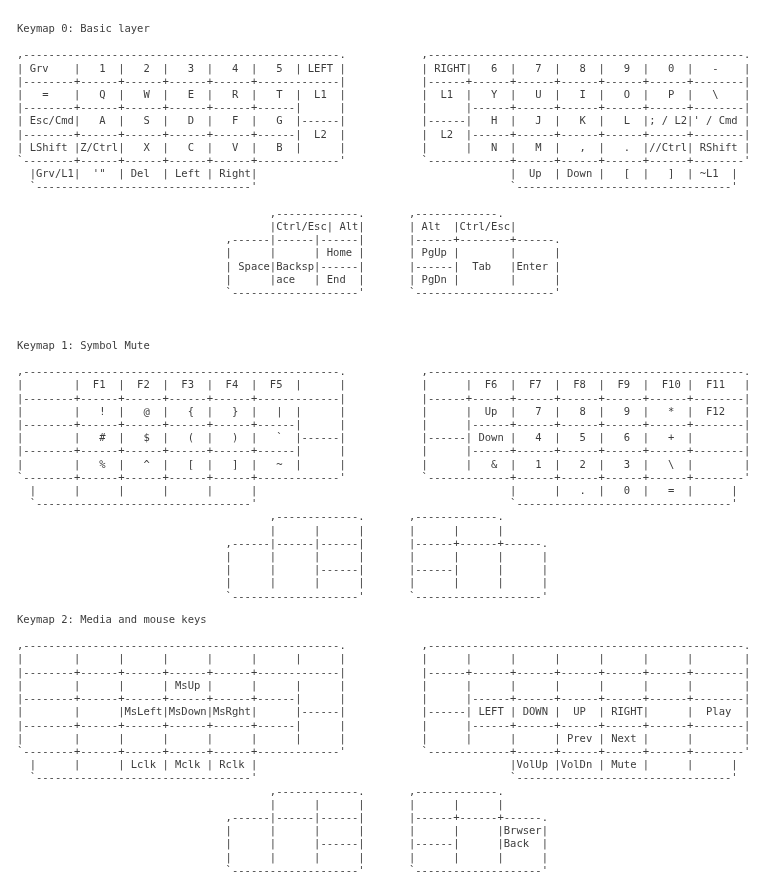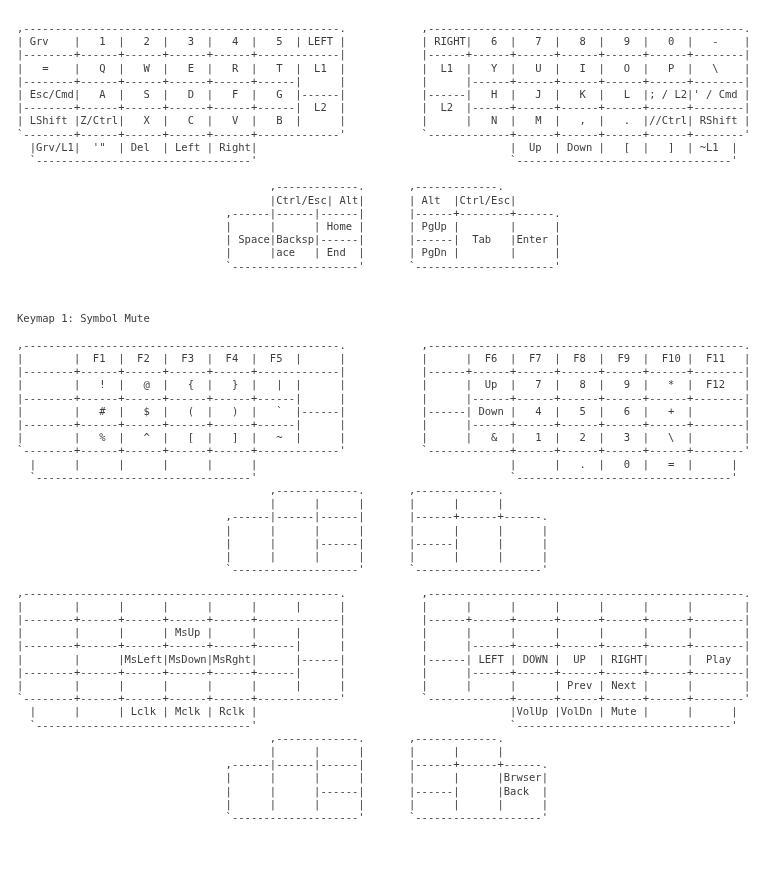--- a/index.html
+++ b/index.html
@@ -34,20 +34,21 @@
   .keymap-section { margin: 0; }
   #section-keymap-1 { margin-top: 39.6px; } 
   #section-keymap-2 { margin-top: 10px; }   
 </style>
 </head>
 <body style="background: rgb(255, 255, 255);">
 
 <div class="doc">
 
   <section class="keymap-section" id="section-keymap-0">
+    <div class="km-title" style="color: rgb(61, 61, 61);">Keymap 0: Basic layer</div>
     <pre class="km-art" style="color: rgb(61, 61, 61);">,--------------------------------------------------.            ,--------------------------------------------------.
 | Grv    |   1  |   2  |   3  |   4  |   5  | LEFT |            | RIGHT|   6  |   7  |   8  |   9  |   0  |   -    |
 |--------+------+------+------+------+-------------|            |------+------+------+------+------+------+--------|
 |   =    |   Q  |   W  |   E  |   R  |   T  |  L1  |            |  L1  |   Y  |   U  |   I  |   O  |   P  |   \    |
 |--------+------+------+------+------+------|      |            |      |------+------+------+------+------+--------|
 | Esc/Cmd|   A  |   S  |   D  |   F  |   G  |------|            |------|   H  |   J  |   K  |   L  |; / L2|' / Cmd |
 |--------+------+------+------+------+------|  L2  |            |  L2  |------+------+------+------+------+--------|
 | LShift |Z/Ctrl|   X  |   C  |   V  |   B  |      |            |      |   N  |   M  |   ,  |   .  |//Ctrl| RShift |
 `--------+------+------+------+------+-------------'            `-------------+------+------+------+------+--------'
   |Grv/L1|  '"  | Del  | Left | Right|                                        |  Up  | Down |   [  |   ]  | ~L1  |
@@ -78,20 +79,21 @@
                                         ,-------------.       ,-------------.
                                         |      |      |       |      |      |
                                  ,------|------|------|       |------+------+------.
                                  |      |      |      |       |      |      |      |
                                  |      |      |------|       |------|      |      |
                                  |      |      |      |       |      |      |      |
                                  `--------------------'       `--------------------'</pre>
   </section>
 
   <section class="keymap-section" id="section-keymap-2">
+    <div class="km-title" style="color: rgb(61, 61, 61);">Keymap 2: Media and mouse keys</div>
     <pre class="km-art" style="color: rgb(61, 61, 61);">,--------------------------------------------------.            ,--------------------------------------------------.
 |        |      |      |      |      |      |      |            |      |      |      |      |      |      |        |
 |--------+------+------+------+------+-------------|            |------+------+------+------+------+------+--------|
 |        |      |      | MsUp |      |      |      |            |      |      |      |      |      |      |        |
 |--------+------+------+------+------+------|      |            |      |------+------+------+------+------+--------|
 |        |      |MsLeft|MsDown|MsRght|      |------|            |------| LEFT | DOWN |  UP  | RIGHT|      |  Play  |
 |--------+------+------+------+------+------|      |            |      |------+------+------+------+------+--------|
 |        |      |      |      |      |      |      |            |      |      |      | Prev | Next |      |        |
 `--------+------+------+------+------+-------------'            `-------------+------+------+------+------+--------'
   |      |      | Lclk | Mclk | Rclk |                                        |VolUp |VolDn | Mute |      |      |

